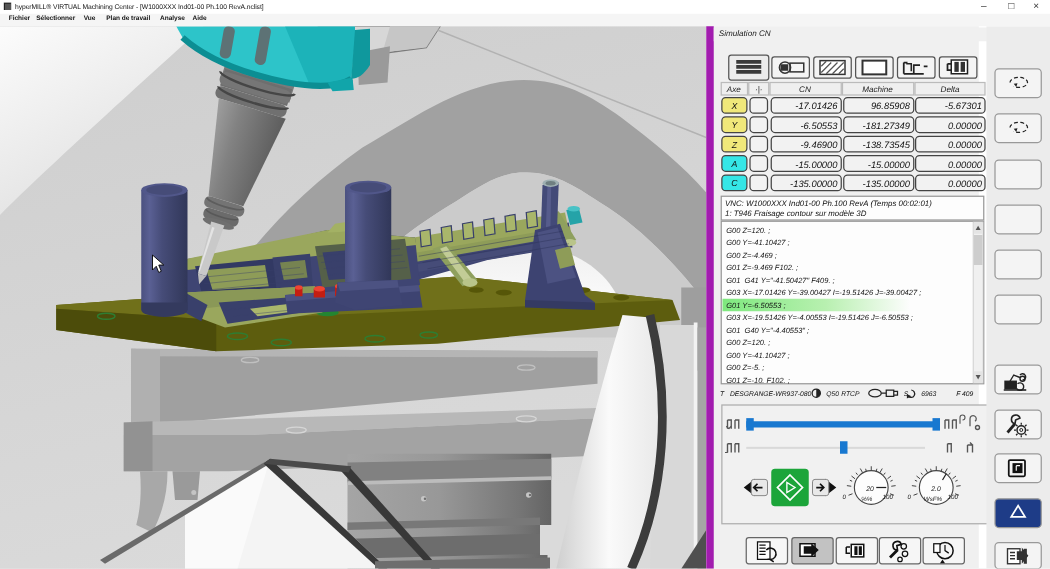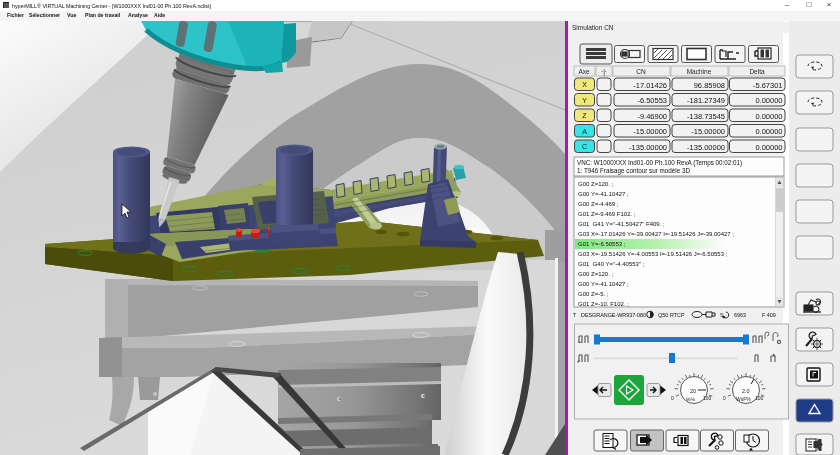--- a/index.html
+++ b/index.html
@@ -6,21 +6,21 @@
   html,body { width:840px; height:455px; overflow:hidden; }
   body { font-family:"Liberation Sans", sans-serif; background:#f0f0f0; }
   #app { position:relative; width:840px; height:455px; background:#fff; }
   #titlebar { position:absolute; left:0; top:0; width:840px; height:11px; background:#ffffff; }
   #titletxt { position:absolute; left:12px; top:3px; font-size:5.4px; color:#111; letter-spacing:-0.05px; }
   #tbicon { position:absolute; left:3px; top:2px; width:6px; height:6px; background:#555; box-shadow:inset 1px 1px 0 #222; }
   .wbtn { position:absolute; top:0px; font-size:8px; color:#333; width:16px; text-align:center; }
   #menubar { position:absolute; left:0; top:11px; width:840px; height:10px; background:#f5f5f5; font-size:5.2px; font-weight:bold; color:#111; }
   .mi { position:absolute; top:1px; }
   #viewport { position:absolute; left:0; top:21px; width:565px; height:434px; background:#d3d3d3; }
-  #panel { position:absolute; left:565px; top:21px; width:218px; height:434px; background:#f0f0f0; border-left:3px solid #a21caf; }
+  #panel { position:absolute; left:565px; top:21px; width:218px; height:434px; background:#f0f0f0; border-left:6px solid #a21caf;font-style:italic; }
   #phdr { position:absolute; left:0px; top:1px; width:275px; height:11px; background:#f0f0f0; font-size:6.5px; color:#222; }
   .abs { position:absolute; }
 </style>
 </head>
 <body>
 <div id="app">
   <div id="viewport">
   <svg width="565" height="434" viewBox="0 21 565 434">
     <defs>
       <linearGradient id="wedge" x1="0" y1="0" x2="0.6" y2="1">

